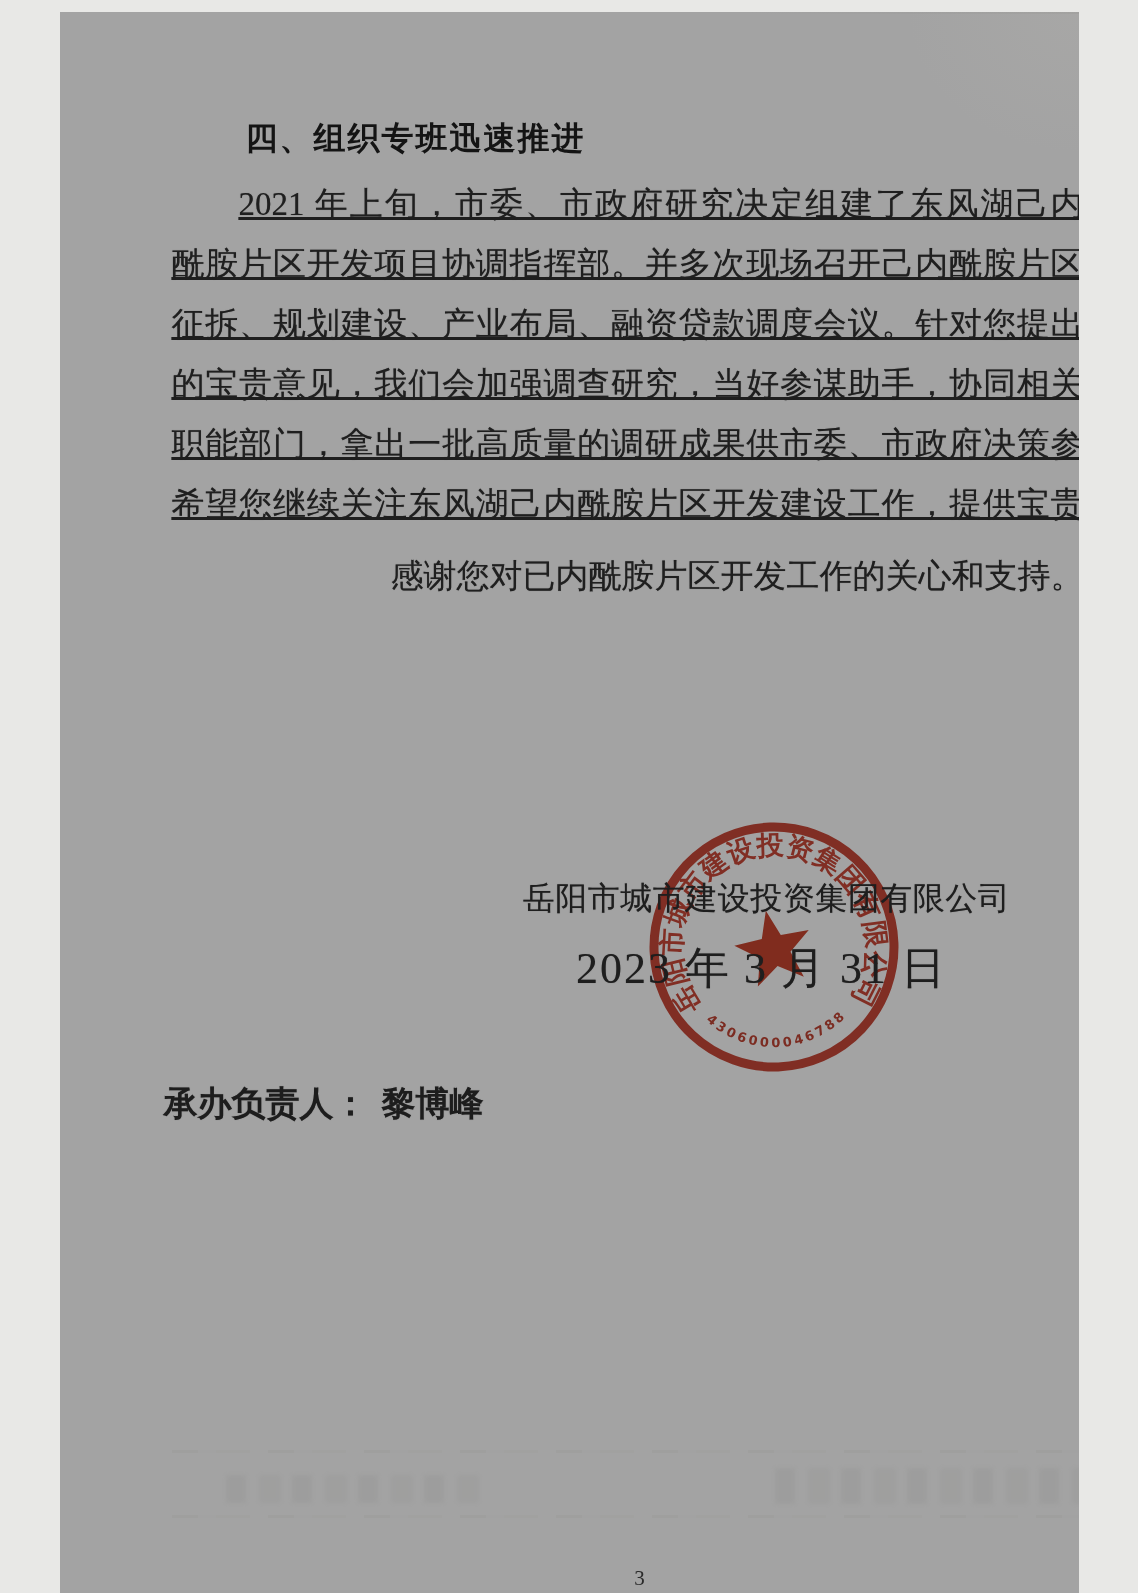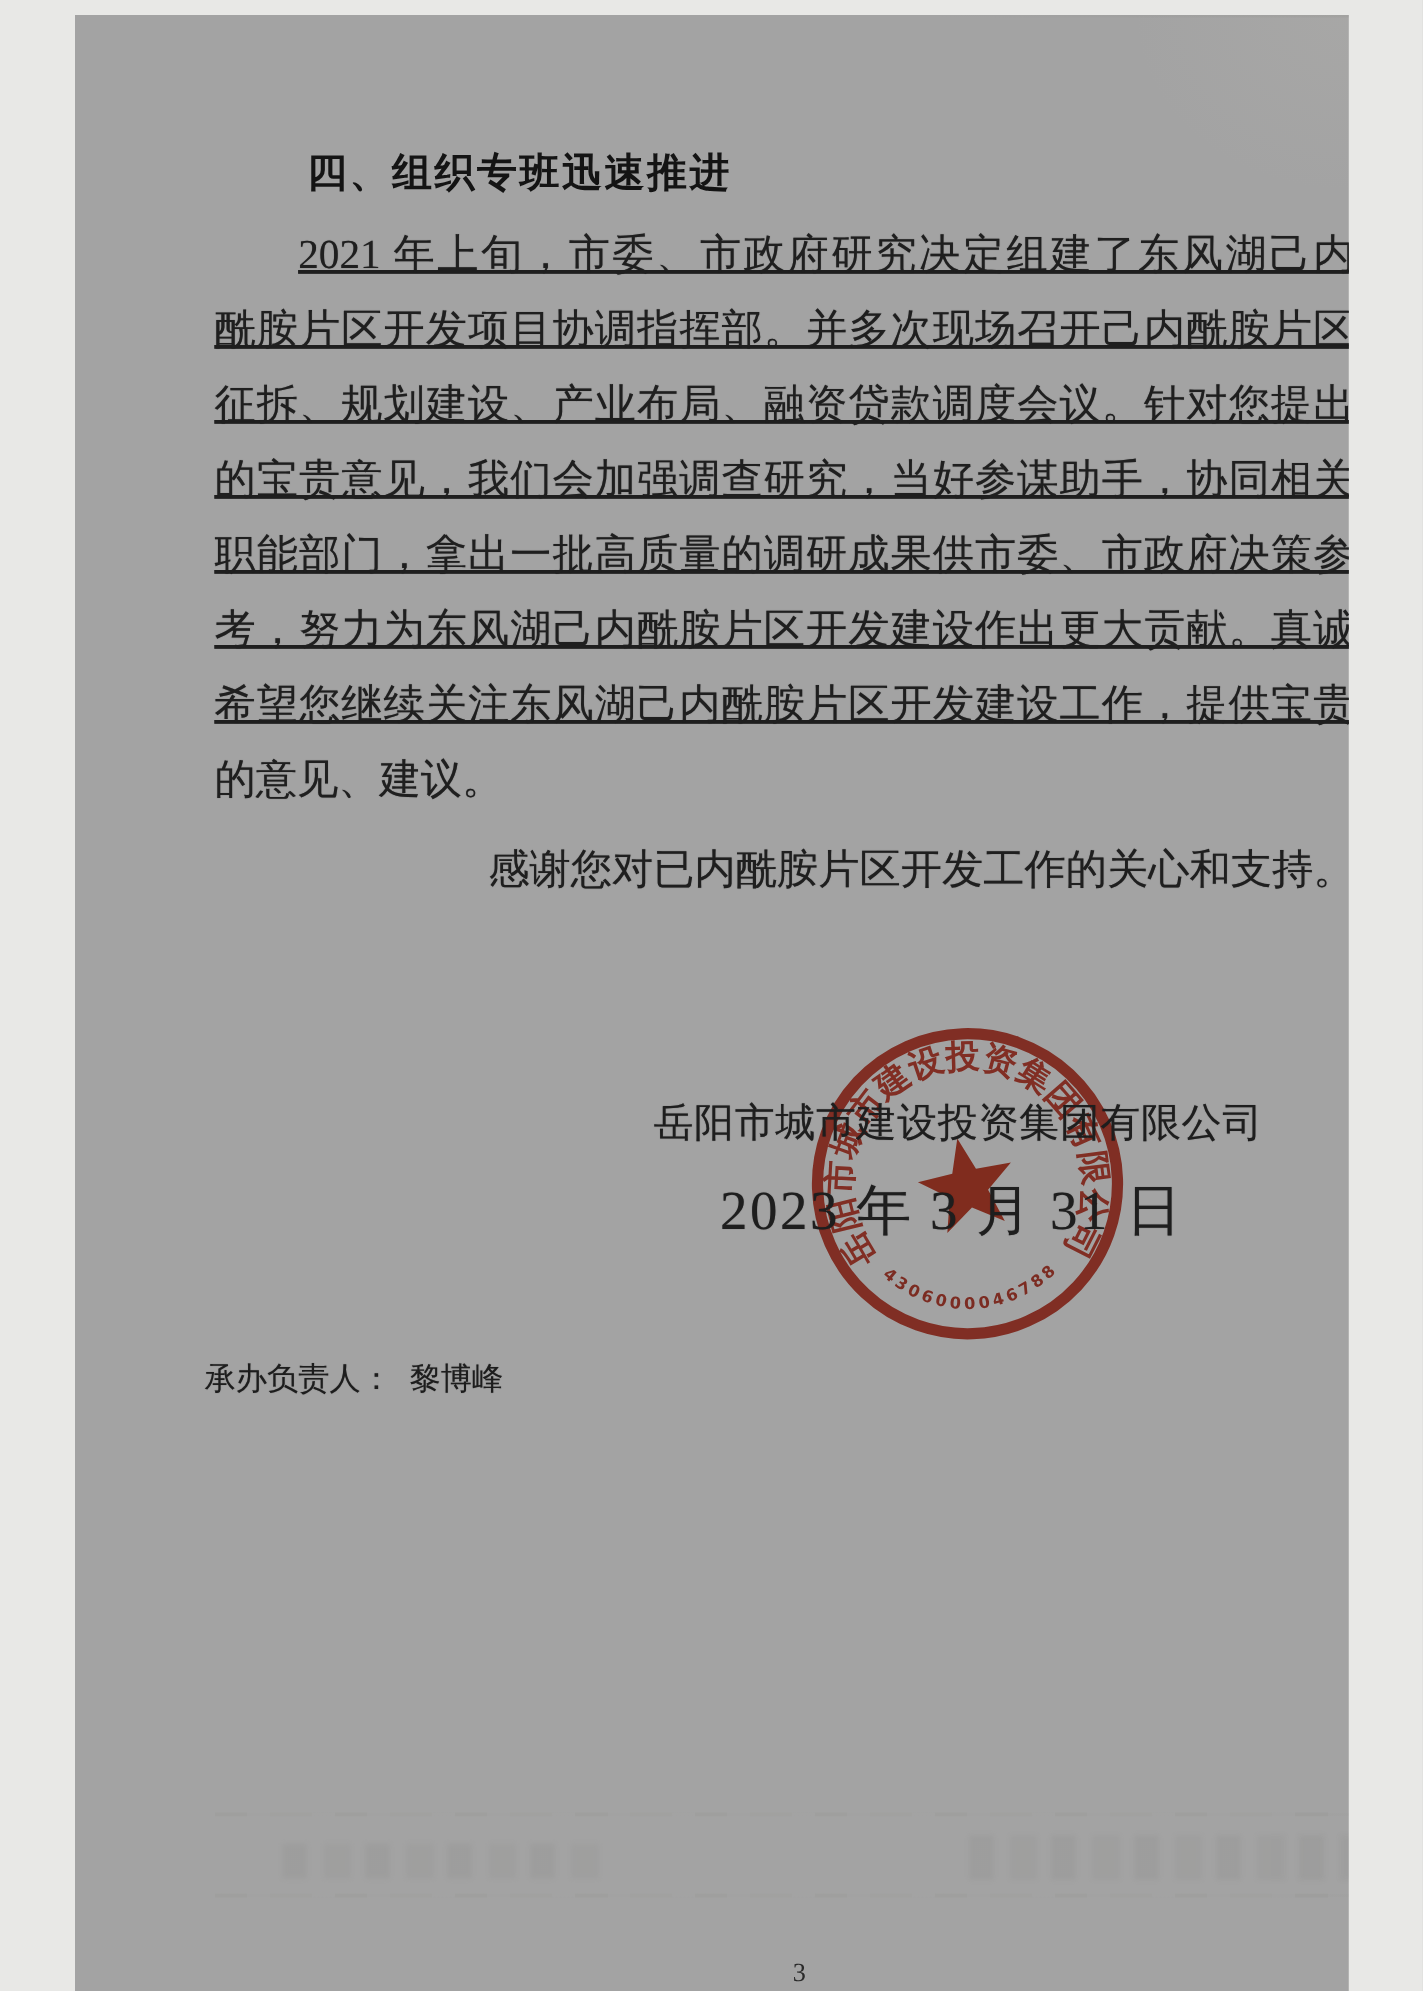--- a/index.html
+++ b/index.html
@@ -68,22 +68,23 @@
   }
   .sig-date {
     position: absolute; left: 702px; top: 937px; transform: translateX(-50%);
     font-size: 44px; line-height: 40px; white-space: nowrap;
     letter-spacing: 2px; color: #1e1e1e;
     text-shadow: 0 0 .7px rgba(20,20,20,.5);
   }
   
   .footer-block {
     position: absolute; left: 104px; top: 1060px;
-    font-size: 25px; color: #1d1d1d;
+    font-size: 34px; color: #1d1d1d;
     text-shadow: 0 0 .7px rgba(20,20,20,.5);
+    font-weight: bold;
   }
   .fline { line-height: 64px; height: 64px; white-space: nowrap; }
   .fline .name { margin-left: 14px; }
   .fline .phone { margin-left: 18px; letter-spacing: 1px; }
   
   .ghost-line {
     position: absolute; height: 3px; opacity: .55;
     background: repeating-linear-gradient(90deg,
       rgba(145,145,140,.40) 0 26px, rgba(145,145,140,.05) 26px 44px,
       rgba(150,150,145,.30) 44px 78px, rgba(150,150,145,.02) 78px 96px);
@@ -114,23 +115,21 @@
   <div class="scan-corner-shade"></div>
 
   <div class="heading">四、组织专班迅速推进</div>
 
   <div class="body-block">
     <div class="bline just indent">2021 年上旬，市委、市政府研究决定组建了东风湖己内</div>
     <div class="bline just">酰胺片区开发项目协调指挥部。并多次现场召开己内酰胺片区</div>
     <div class="bline just">征拆、规划建设、产业布局、融资贷款调度会议。针对您提出</div>
     <div class="bline just">的宝贵意见，我们会加强调查研究，当好参谋助手，协同相关</div>
     <div class="bline just">职能部门，拿出一批高质量的调研成果供市委、市政府决策参</div>
-    <div class="bline just">考，努力为东风湖己内酰胺片区开发建设作出更大贡献。真诚</div>
     <div class="bline just">希望您继续关注东风湖己内酰胺片区开发建设工作，提供宝贵</div>
-    <div class="bline">的意见、建议。</div>
     <div class="bline indent closing">感谢您对已内酰胺片区开发工作的关心和支持。</div>
   </div>
 
   <svg class="seal" viewBox="0 0 258 258" xmlns="http://www.w3.org/2000/svg">
     <defs>
       <path id="sealTopArc" d="M 51 180 A 93 93 0 1 1 207 180" fill="none"></path>
       <path id="sealBottomArc" d="M 52 193 A 100 100 0 0 0 206 193" fill="none"></path>
     </defs>
     <circle cx="129" cy="129" r="120" fill="none" stroke="#c43a29" stroke-width="9"></circle>
     <text class="seal-arc-text">

